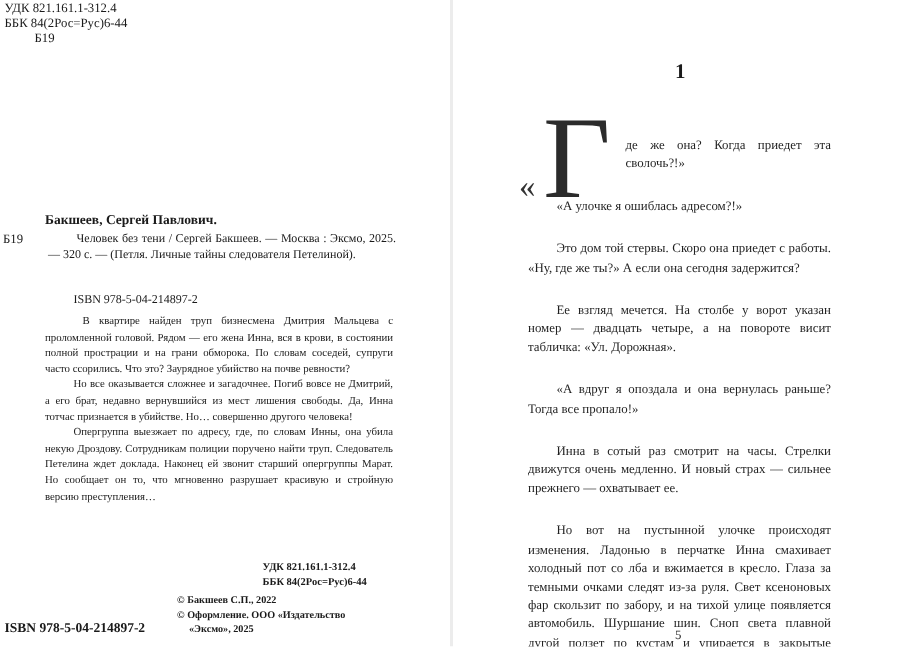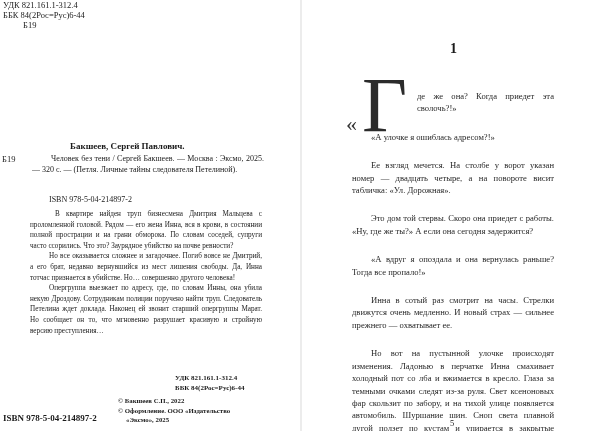--- a/index.html
+++ b/index.html
@@ -12,21 +12,21 @@
     }
     .spread { position: absolute; left: 0; top: 0; width: 600px; height: 431px; }
     .page-left { position: absolute; left: 0; top: 0; width: 300px; height: 401px; background: #fff; }
     .page-right { position: absolute; left: 302px; top: 0; width: 298px; height: 431px; background: #fff; }
     .gutter { position: absolute; left: 300px; top: 0; width: 2px; height: 431px; background: #ececec; }
 
     
     .udk-top { position: absolute; left: 3px; top: 0px; font-size: 8.5px; line-height: 10px; }
     .udk-top .b19 { padding-left: 20px; }
     .cat-b19 { position: absolute; left: 2px; top: 154px; font-size: 8.5px; }
-    .author { position: absolute; left: 30px; top: 141px; font-size: 9px; font-weight: bold; margin-left: 40px; }
+    .author { position: absolute; left: 30px; top: 141px; font-size: 9px; font-weight: bold; }
     .bib { position: absolute; left: 32px; top: 153px; width: 232px; font-size: 8px; line-height: 11px; text-align: justify; }
     .bib .indent { text-indent: 19px; }
     .isbn-small { position: absolute; left: 49px; top: 195px; font-size: 8px; }
     .annot { position: absolute; left: 30px; top: 209px; width: 232px; font-size: 7.2px; line-height: 10.6px; text-align: justify; color: #222; }
     .annot p { margin: 0; text-indent: 19px; }
     .annot p.first { text-indent: 25px; }
     .udk-bottom { position: absolute; left: 175px; top: 373px; font-size: 7px; line-height: 10px; font-weight: bold; }
     .isbn-big { position: absolute; left: 3px; top: 413px; font-size: 9px; font-weight: bold; }
     .copy { position: absolute; left: 118px; top: 396px; font-size: 6.8px; line-height: 9.5px; font-weight: bold; }
     .copy .c2 { padding-left: 8px; }
@@ -86,22 +86,22 @@
     <div class="chapter-num">1</div>
 
     <div class="dropcap-quote">«</div>
     <div class="dropcap">Г</div>
 
     <div class="body-text">
       <div class="dc-lines">
         <p class="noind">де же она? Когда приедет эта сволочь?!»</p>
       </div>
       <p>«А улочке я ошиблась адресом?!»</p>
+      <p>Это дом той стервы. Скоро она приедет с работы. «Ну, где же ты?» А если она сегодня задержится?</p>
       <p>Ее взгляд мечется. На столбе у ворот указан номер — двадцать четыре, а на повороте висит табличка: «Ул. Дорожная».</p>
-      <p>Это дом той стервы. Скоро она приедет с работы. «Ну, где же ты?» А если она сегодня задержится?</p>
       <p>«А вдруг я опоздала и она вернулась раньше? Тогда все пропало!»</p>
       <p>Инна в сотый раз смотрит на часы. Стрелки движутся очень медленно. И новый страх — сильнее прежнего — охватывает ее.</p>
       <p>Но вот на пустынной улочке происходят изменения. Ладонью в перчатке Инна смахивает холодный пот со лба и вжимается в кресло. Глаза за темными очками следят из-за руля. Свет ксеноновых фар скользит по забору, и на тихой улице появляется автомобиль. Шуршание шин. Сноп света плавной дугой ползет по кустам и упирается в закрытые ворота. Инна узнает очертания «Вольво». Она ждет автомобиль именно этой марки. В сумерках машина кажется темнее, но вот открывается дверца, и подсветка помогает Инне убедиться в том, что она не ошиблась.</p>
       <p>Машина красная!</p>
     </div>
 
     <div class="page-num">5</div>
   </div>
 </div>
 

